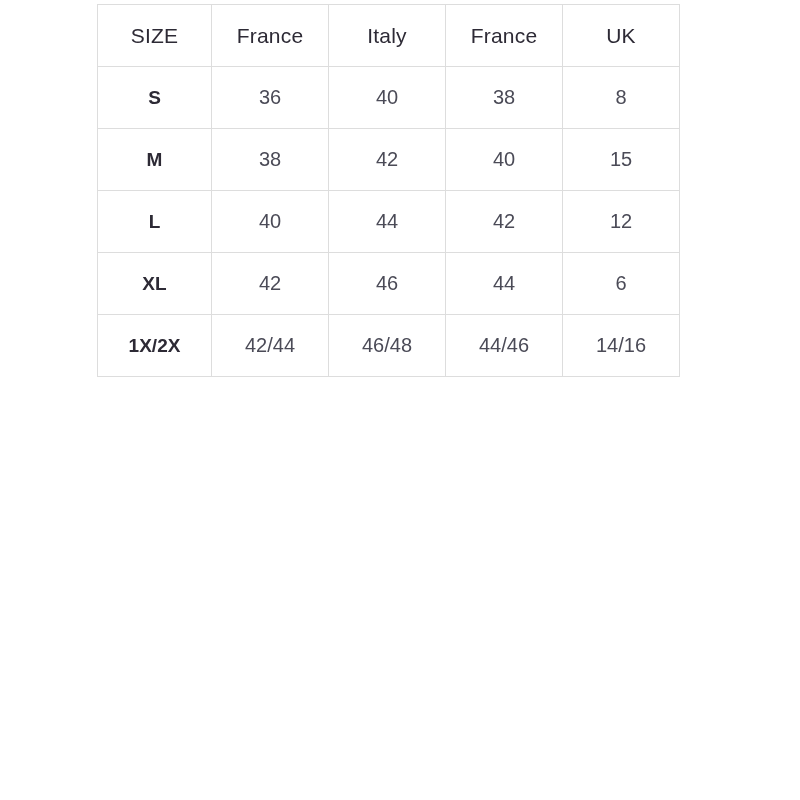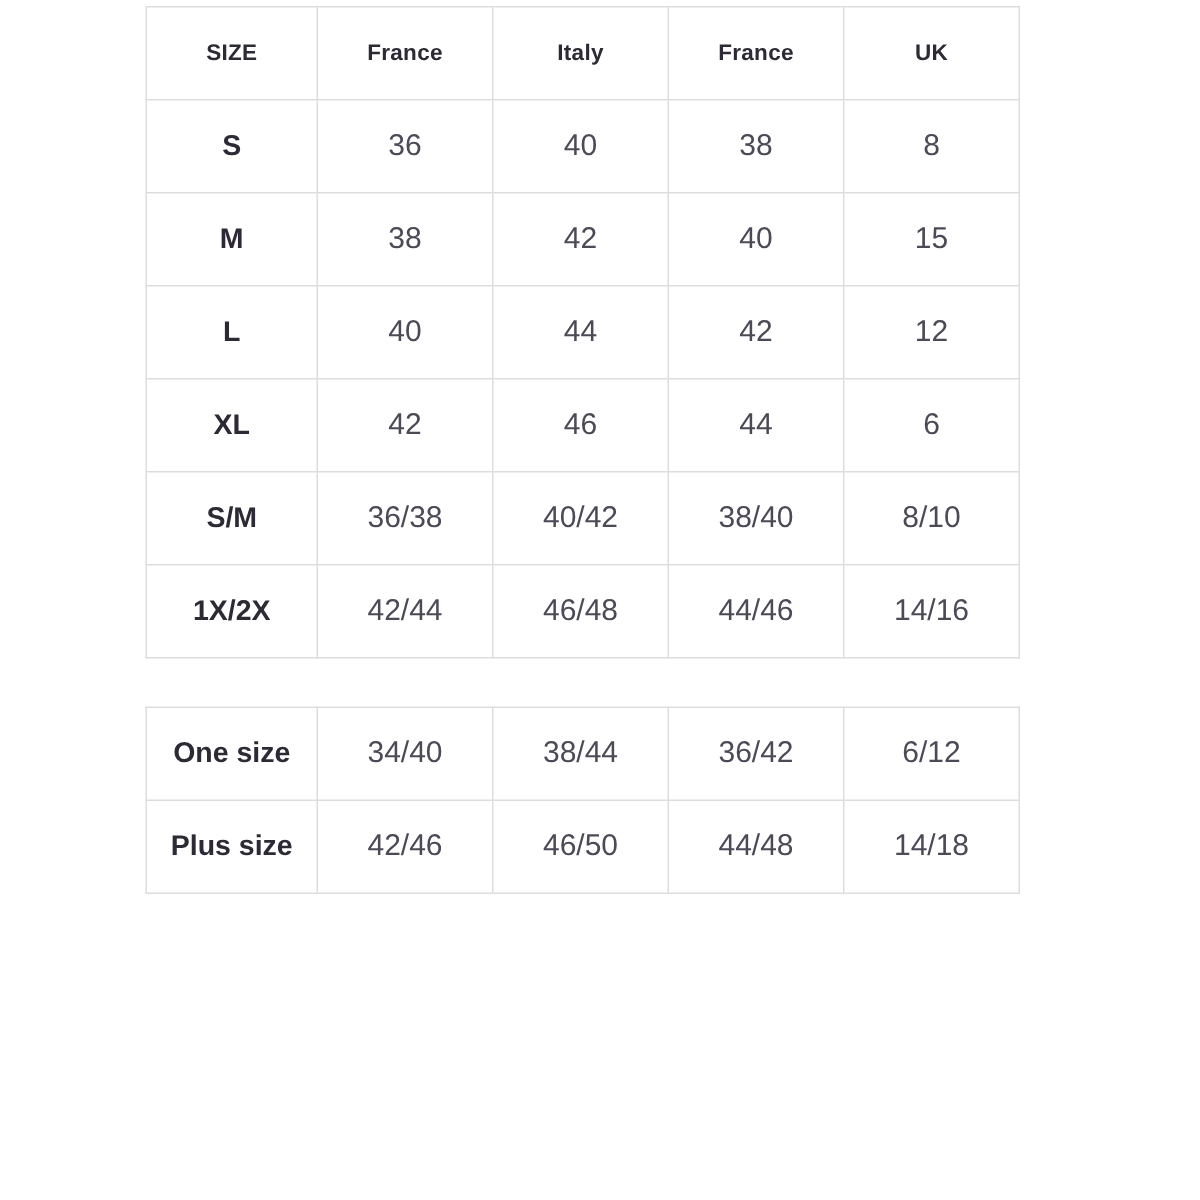--- a/index.html
+++ b/index.html
@@ -12,21 +12,21 @@
   .page { padding: 4px 0 0 97px; }
   table { border-collapse: collapse; table-layout: fixed; }
   th, td {
     border: 1px solid var(--border, #dddddd);
     text-align: center;
     vertical-align: middle;
     padding: 0;
   }
   th {
     width: 117px; height: 62px;
-    font-size: 15px; font-weight: 700;
+    font-size: 21px; font-weight: 400;
     color: var(--header-text, #2d2a35);
     letter-spacing: 0.2px;
   }
   th.first-col { width: 114px; }
   td {
     width: 117px; height: 62px;
     font-size: 20px; font-weight: 400;
     color: var(--value-text, #4b4b57);
   }
   td.lbl {
@@ -74,50 +74,25 @@
         <td>12</td>
       </tr>
       <tr>
         <td class="lbl">XL</td>
         <td>42</td>
         <td>46</td>
         <td>44</td>
         <td>6</td>
       </tr>
       <tr>
-        <td class="lbl">S/M</td>
-        <td>36/38</td>
-        <td>40/42</td>
-        <td>38/40</td>
-        <td>8/10</td>
-      </tr>
-      <tr>
         <td class="lbl">1X/2X</td>
         <td>42/44</td>
         <td>46/48</td>
         <td>44/46</td>
         <td>14/16</td>
       </tr>
     </tbody>
   </table>
 
   <div class="gap"></div>
 
-  <table class="size-table">
-    <tbody>
-      <tr>
-        <td class="lbl">One size</td>
-        <td>34/40</td>
-        <td>38/44</td>
-        <td>36/42</td>
-        <td>6/12</td>
-      </tr>
-      <tr>
-        <td class="lbl">Plus size</td>
-        <td>42/46</td>
-        <td>46/50</td>
-        <td>44/48</td>
-        <td>14/18</td>
-      </tr>
-    </tbody>
-  </table>
 
 </div>
 
 </body></html>

